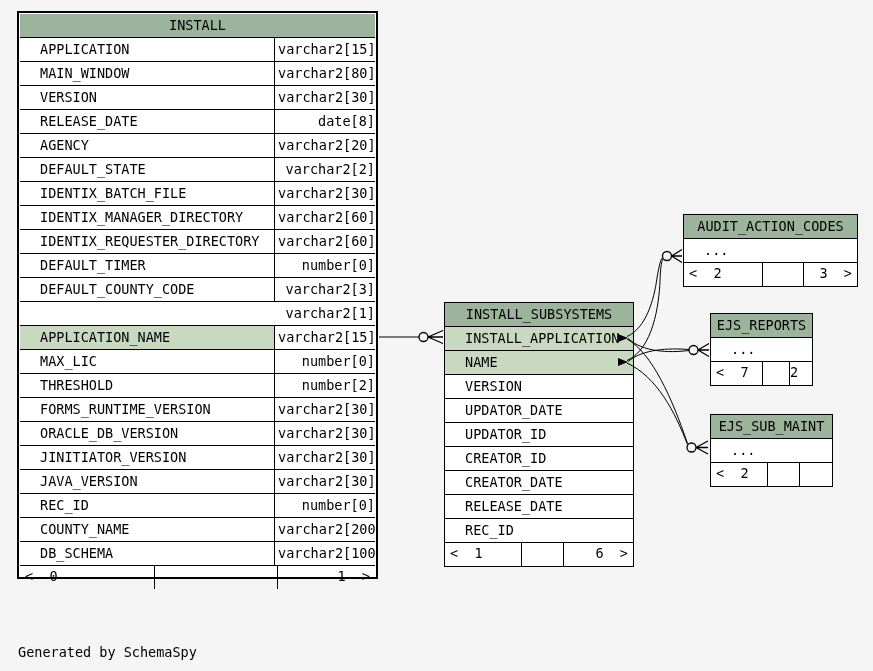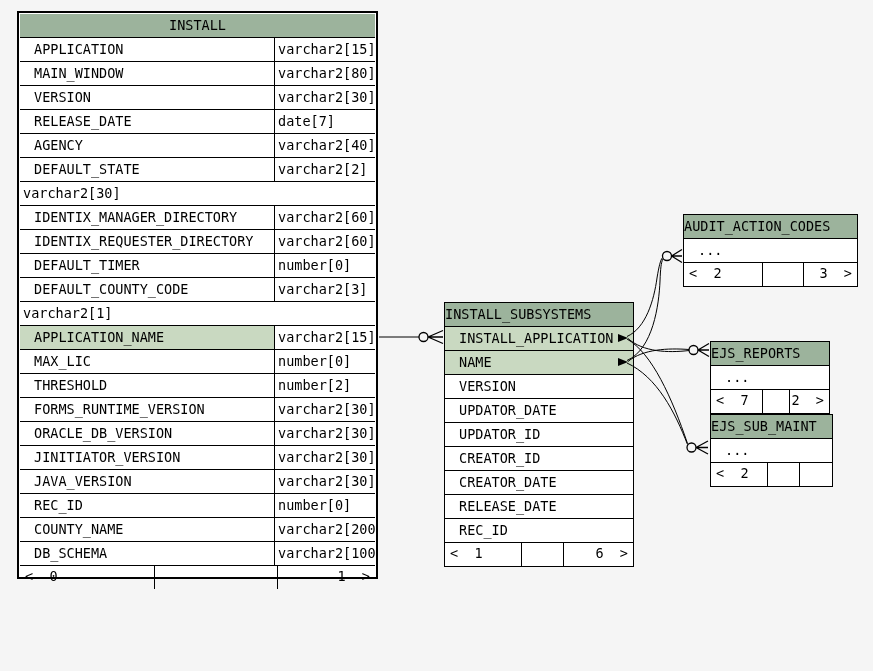--- a/index.html
+++ b/index.html
@@ -7,38 +7,38 @@
   .canvas {
     position: relative; width: 873px; height: 671px; overflow: hidden;
     background: var(--bg, #f5f5f5);
     font-family: "DejaVu Sans Mono", "Liberation Mono", monospace;
     font-size: 13.5px; color: #000;
   }
   .dbtable { position: absolute; background: #fff; border: 1px solid #000; }
   .th {
     height: 24px; line-height: 23px; background: var(--hdr, #9cb39c);
     border-bottom: 1px solid #000; 
-    overflow: hidden; white-space: pre;
+    overflow: hidden; white-space: pre; text-align: center;
   }
   #t-install .th { text-align: center; padding-left: 0; }
   .r { display: flex; height: 24px; border-bottom: 1px solid #000; line-height: 22px; }
-  .c1 { width: 255px; border-right: 1px solid #000; padding-left: 14px; overflow: hidden; white-space: pre; }
+  .c1 { width: 255px; border-right: 1px solid #000; padding-left: 20px; overflow: hidden; white-space: pre; }
   .c1.only { width: auto; flex: 1; border-right: none; }
-  .c2 { flex: 1; padding-left: 3px; overflow: hidden; white-space: pre; }
+  .c2 { flex: 1; padding-left: 3px; overflow: hidden; white-space: pre; text-align: right; }
   .hl { background: var(--hl, #c9d9c1); }
   .f { display: flex; height: 23px; line-height: 21px; white-space: pre; }
   .f > div { overflow: hidden; }
   .fa { border-right: 1px solid #000; padding-left: 5px; }
   .fb { border-right: 1px solid #000; }
   .fc { flex: 1; text-align: right; padding-right: 5px; }
 
   #t-install   { left: 17px;  top: 11px;  width: 361px; height: 568px; border-width: 2px; padding: 1px; }
   #t-subsys    { left: 444px; top: 302px; width: 190px; height: 265px; }
   #t-audit     { left: 683px; top: 214px; width: 175px; height: 73px; }
-  #t-reports   { left: 710px; top: 313px; width: 120px; height: 73px; margin-top: 28px; }
+  #t-reports   { left: 710px; top: 313px; width: 103px; height: 73px; }
   #t-submaint  { left: 710px; top: 414px; width: 123px; height: 73px; }
 
   #t-install .fa  { width: 135px; } #t-install .fb  { width: 123px; }
   #t-subsys .fa   { width: 77px; }  #t-subsys .fb   { width: 42px; }
   #t-audit .fa    { width: 79px; }  #t-audit .fb    { width: 41px; }
   #t-reports .fa  { width: 52px; }  #t-reports .fb  { width: 27px; }
   #t-submaint .fa { width: 57px; }  #t-submaint .fb { width: 32px; }
 
   .edges { position: absolute; left: 0; top: 0; width: 873px; height: 671px; pointer-events: none; }
   .edges path { fill: none; stroke: var(--ln, #000); stroke-width: 1; }
@@ -63,31 +63,32 @@
         <div class="r">
           <div class="c1">MAIN_WINDOW</div>
           <div class="c2">varchar2[80]</div>
         </div>
         <div class="r">
           <div class="c1">VERSION</div>
           <div class="c2">varchar2[30]</div>
         </div>
         <div class="r">
           <div class="c1">RELEASE_DATE</div>
-          <div class="c2">date[7]</div>
+          <div class="c2">date[8]</div>
         </div>
         <div class="r">
           <div class="c1">AGENCY</div>
-          <div class="c2">varchar2[40]</div>
+          <div class="c2">varchar2[20]</div>
         </div>
         <div class="r">
           <div class="c1">DEFAULT_STATE</div>
           <div class="c2">varchar2[2]</div>
         </div>
         <div class="r">
+          <div class="c1">IDENTIX_BATCH_FILE</div>
           <div class="c2">varchar2[30]</div>
         </div>
         <div class="r">
           <div class="c1">IDENTIX_MANAGER_DIRECTORY</div>
           <div class="c2">varchar2[60]</div>
         </div>
         <div class="r">
           <div class="c1">IDENTIX_REQUESTER_DIRECTORY</div>
           <div class="c2">varchar2[60]</div>
         </div>
@@ -231,13 +232,14 @@
     </g>
 
     <g>
       <path d="M627,339 C652,353 672,398 687.5,443.5"></path>
       <path d="M627,363 C657,377 675,412 687.5,444.5"></path>
       <circle cx="691.5" cy="447.5" r="4.5"></circle>
       <path class="prong" d="M696,447.5 L708,441 M696,447.5 L708,447.5 M696,447.5 L708,454"></path>
     </g>
   </svg>
 
+  <div class="footnote">Generated by SchemaSpy</div>
 </div>
 
 </body></html>

